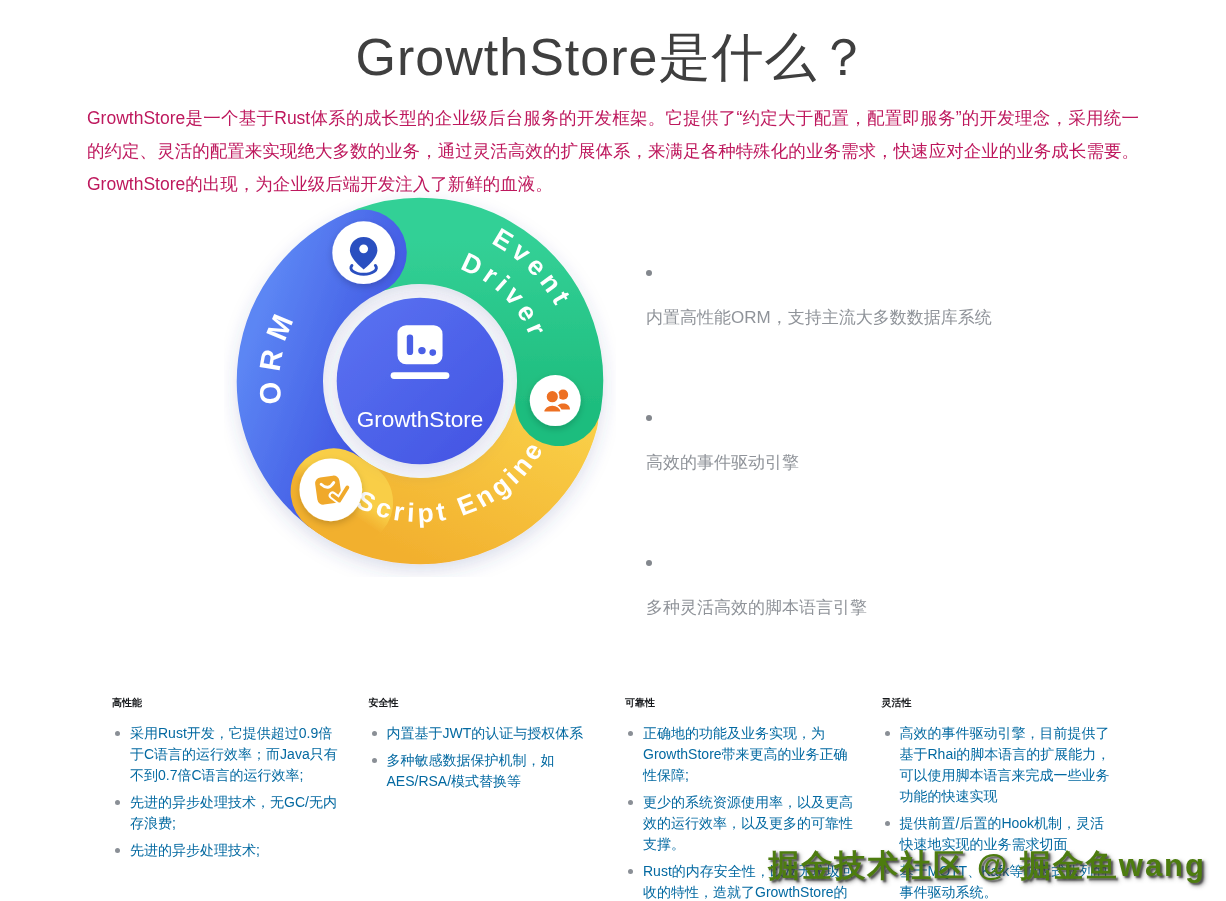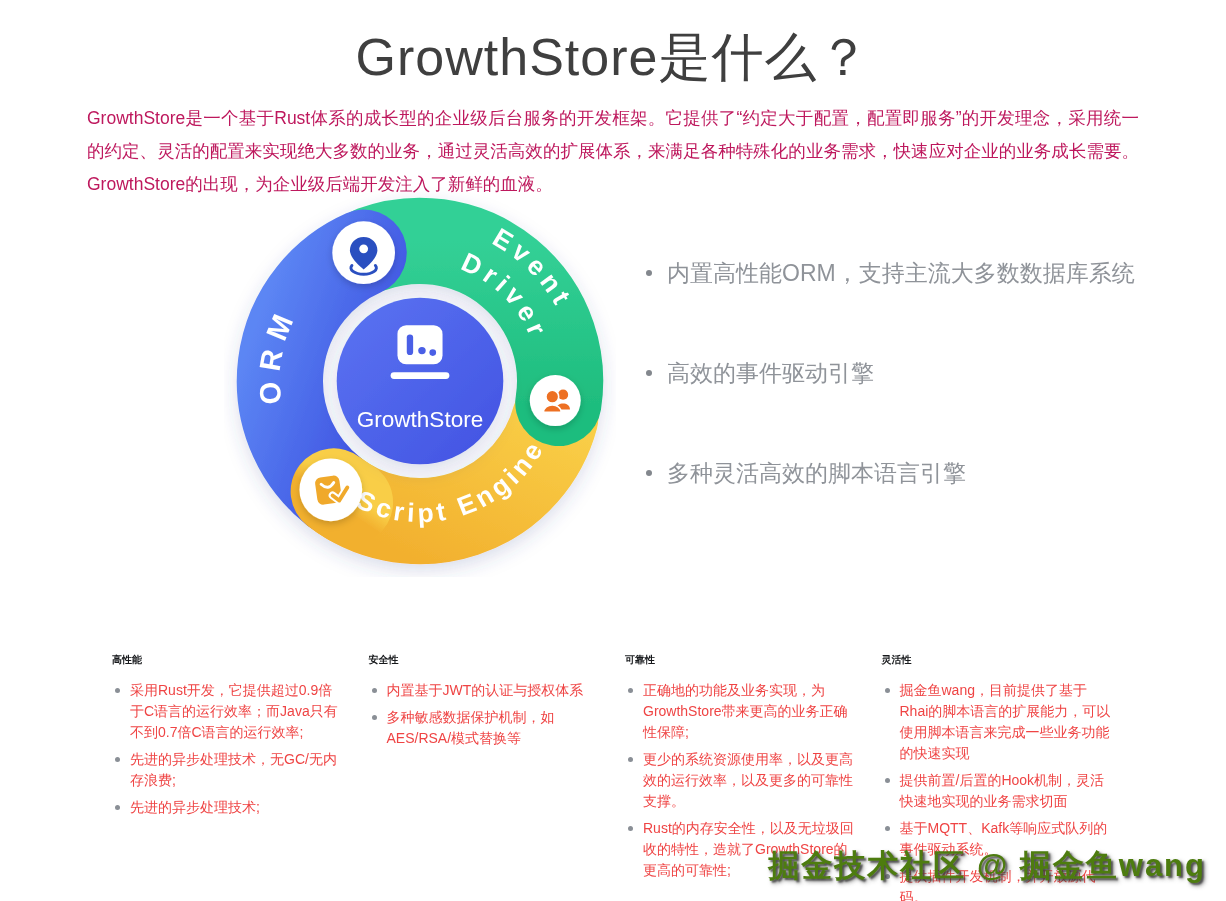--- a/index.html
+++ b/index.html
@@ -17,33 +17,33 @@
     width:1052px;margin:21px auto 0;
     font-size:17.5px;line-height:33px;color:#be185d;
     text-align:justify;
   }
   .middle{display:flex;margin-top:-16px;}
   .diagram-wrap{margin-left:224px;width:392px;height:392px;flex:0 0 auto;}
   .highlights{
     list-style:none;margin:0 0 0 30px;padding:76px 0 0 0;
     display:flex;flex-direction:column;gap:76px;
   }
-  .highlights li{display:flex;align-items:flex-start;gap:15px;
-    font-size:23px;line-height:24px;color:#8f9399;}
+  .highlights li{display:flex;align-items:flex-start;gap:30px;
+    font-size:17px;line-height:24px;color:#8f9399;flex-direction:column;}
   .highlights .dot{flex:0 0 auto;width:6px;height:6px;border-radius:50%;
     background:#83878d;margin-top:9px;}
   .features{
     display:grid;grid-template-columns:repeat(4,1fr);gap:24px;
     padding:0 112px;margin-top:76px;
   }
   .feature h3{margin:0 0 13px;font-size:10px;font-weight:bold;color:#17191c;}
   .feature ul{list-style:none;margin:0;padding:0;}
   .feature li{
     position:relative;padding-left:18px;margin-bottom:6px;
-    font-size:14px;line-height:21px;color:#ef4444;
+    font-size:14px;line-height:21px;color:#0369a1;
   }
   .feature li::before{
     content:"";position:absolute;left:3px;top:8px;
     width:5px;height:5px;border-radius:50%;background:#8a8f96;
   }
   .watermark{
     position:absolute;right:20px;bottom:14px;
     font-size:31px;font-weight:bold;color:#4d7c0f;letter-spacing:2px;
     text-shadow:2px 2px 2px rgba(60,60,60,0.85),3px 3px 4px rgba(60,60,60,0.5);
     white-space:nowrap;
@@ -197,21 +197,21 @@
       <ul>
         <li>正确地的功能及业务实现，为GrowthStore带来更高的业务正确性保障;</li>
         <li>更少的系统资源使用率，以及更高效的运行效率，以及更多的可靠性支撑。</li>
         <li>Rust的内存安全性，以及无垃圾回收的特性，造就了GrowthStore的更高的可靠性;</li>
       </ul>
     </div>
 
     <div class="feature">
       <h3>灵活性</h3>
       <ul>
-        <li>掘金鱼wang，目前提供了基于Rhai的脚本语言的扩展能力，可以使用脚本语言来完成一些业务功能的快速实现</li>
+        <li>高效的事件驱动引擎，目前提供了基于Rhai的脚本语言的扩展能力，可以使用脚本语言来完成一些业务功能的快速实现</li>
         <li>提供前置/后置的Hook机制，灵活快速地实现的业务需求切面</li>
         <li>基于MQTT、Kafk等响应式队列的事件驱动系统。</li>
         <li>提供插件开发机制，并开放源代码。</li>
       </ul>
     </div>
   </div>
 
   <div class="watermark">掘金技术社区 @ 掘金鱼wang</div>
 
 </div>

